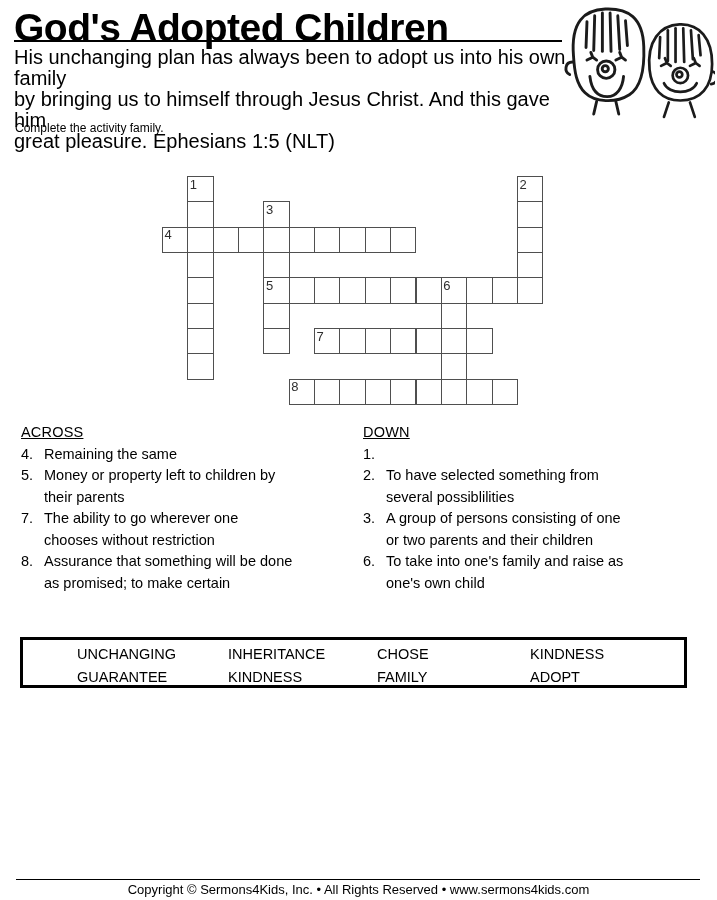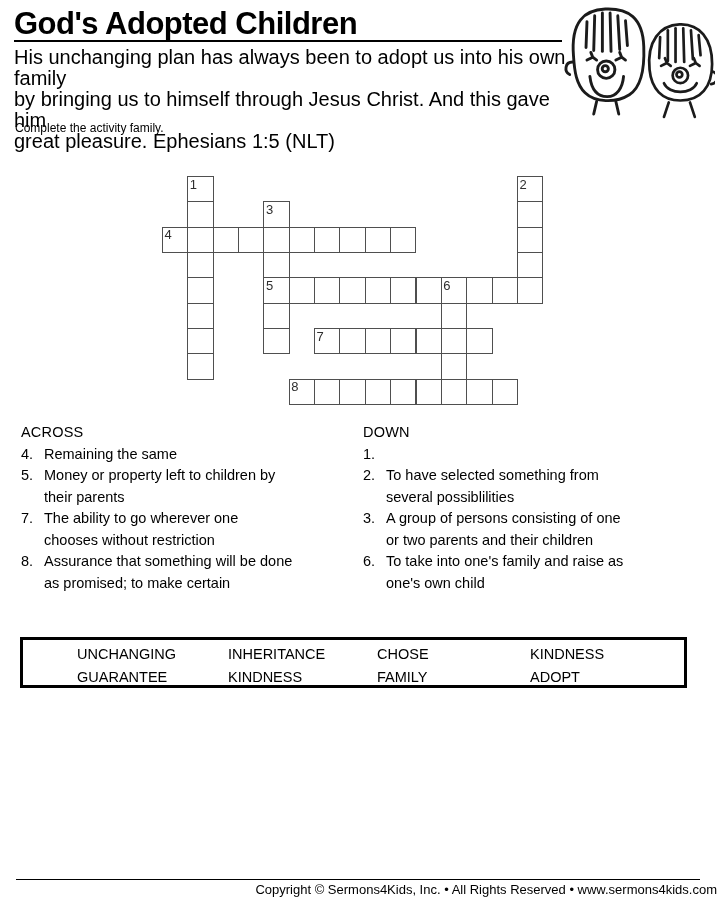--- a/index.html
+++ b/index.html
@@ -1,44 +1,44 @@
 <!DOCTYPE html>
 <html><head>
 <meta charset="utf-8">
 <style>
   html,body{margin:0;padding:0;background:#fff;}
   #page{position:relative;width:717px;height:900px;background:#ffffff;overflow:hidden;
         font-family:"Liberation Sans",sans-serif;color:#000;}
 
-  .title{position:absolute;left:14px;top:6px;font-size:31px;font-weight:bold;letter-spacing:-0.5px;}
+  .title{position:absolute;left:14px;top:6px;font-size:39px;font-weight:bold;letter-spacing:-0.5px;}
   .title-rule{position:absolute;left:14px;top:40px;width:548px;height:2px;background:#000;}
   .kids{position:absolute;left:561px;top:2px;width:154px;height:120px;}
   .intro{position:absolute;left:14px;top:47px;width:560px;font-size:20px;line-height:21px;white-space:pre-line;}
   .instruction{position:absolute;left:15px;top:121px;font-size:12px;}
 
   .grid{position:absolute;left:0;top:0;}
   .cell{position:absolute;width:26.35px;height:26.35px;border:1px solid #4f4f4f;background:#fff;box-sizing:border-box;}
   .cellnum{position:absolute;font-size:13px;line-height:13px;color:#2e2e2e;}
 
   .clues{position:absolute;top:422px;font-size:14.5px;line-height:21.5px;}
   .clues-across{left:21px;width:335px;}
   .clues-down{left:363px;width:348px;}
-  .clues-title{letter-spacing:0.2px;}
+  .clues-title{letter-spacing:0.2px;text-decoration:underline;}
   .clue{display:flex;}
   .clue-num{width:23px;flex:none;}
   .clue-text{white-space:pre-line;}
 
   .word-bank{position:absolute;left:20px;top:637px;width:667px;height:51px;border:3px solid #000;
              box-sizing:border-box;padding:3px 0 0 54px;
              display:grid;grid-template-columns:151px 149px 153px auto;grid-auto-rows:23px;
              font-size:14.5px;line-height:23px;}
   .bank-word{white-space:nowrap;}
 
   .footer-rule{position:absolute;left:16px;top:879px;width:684px;height:1px;background:#000;}
-  .footer-text{position:absolute;left:0;top:882px;width:717px;text-align:right;font-size:13px;}
+  .footer-text{position:absolute;left:0;top:882px;width:717px;text-align:center;font-size:13px;}
 </style>
 </head>
 <body>
 
 <div id="page">
 
   <div class="title">God's Adopted Children</div>
   <div class="title-rule"></div>
 
   <div class="kids">

